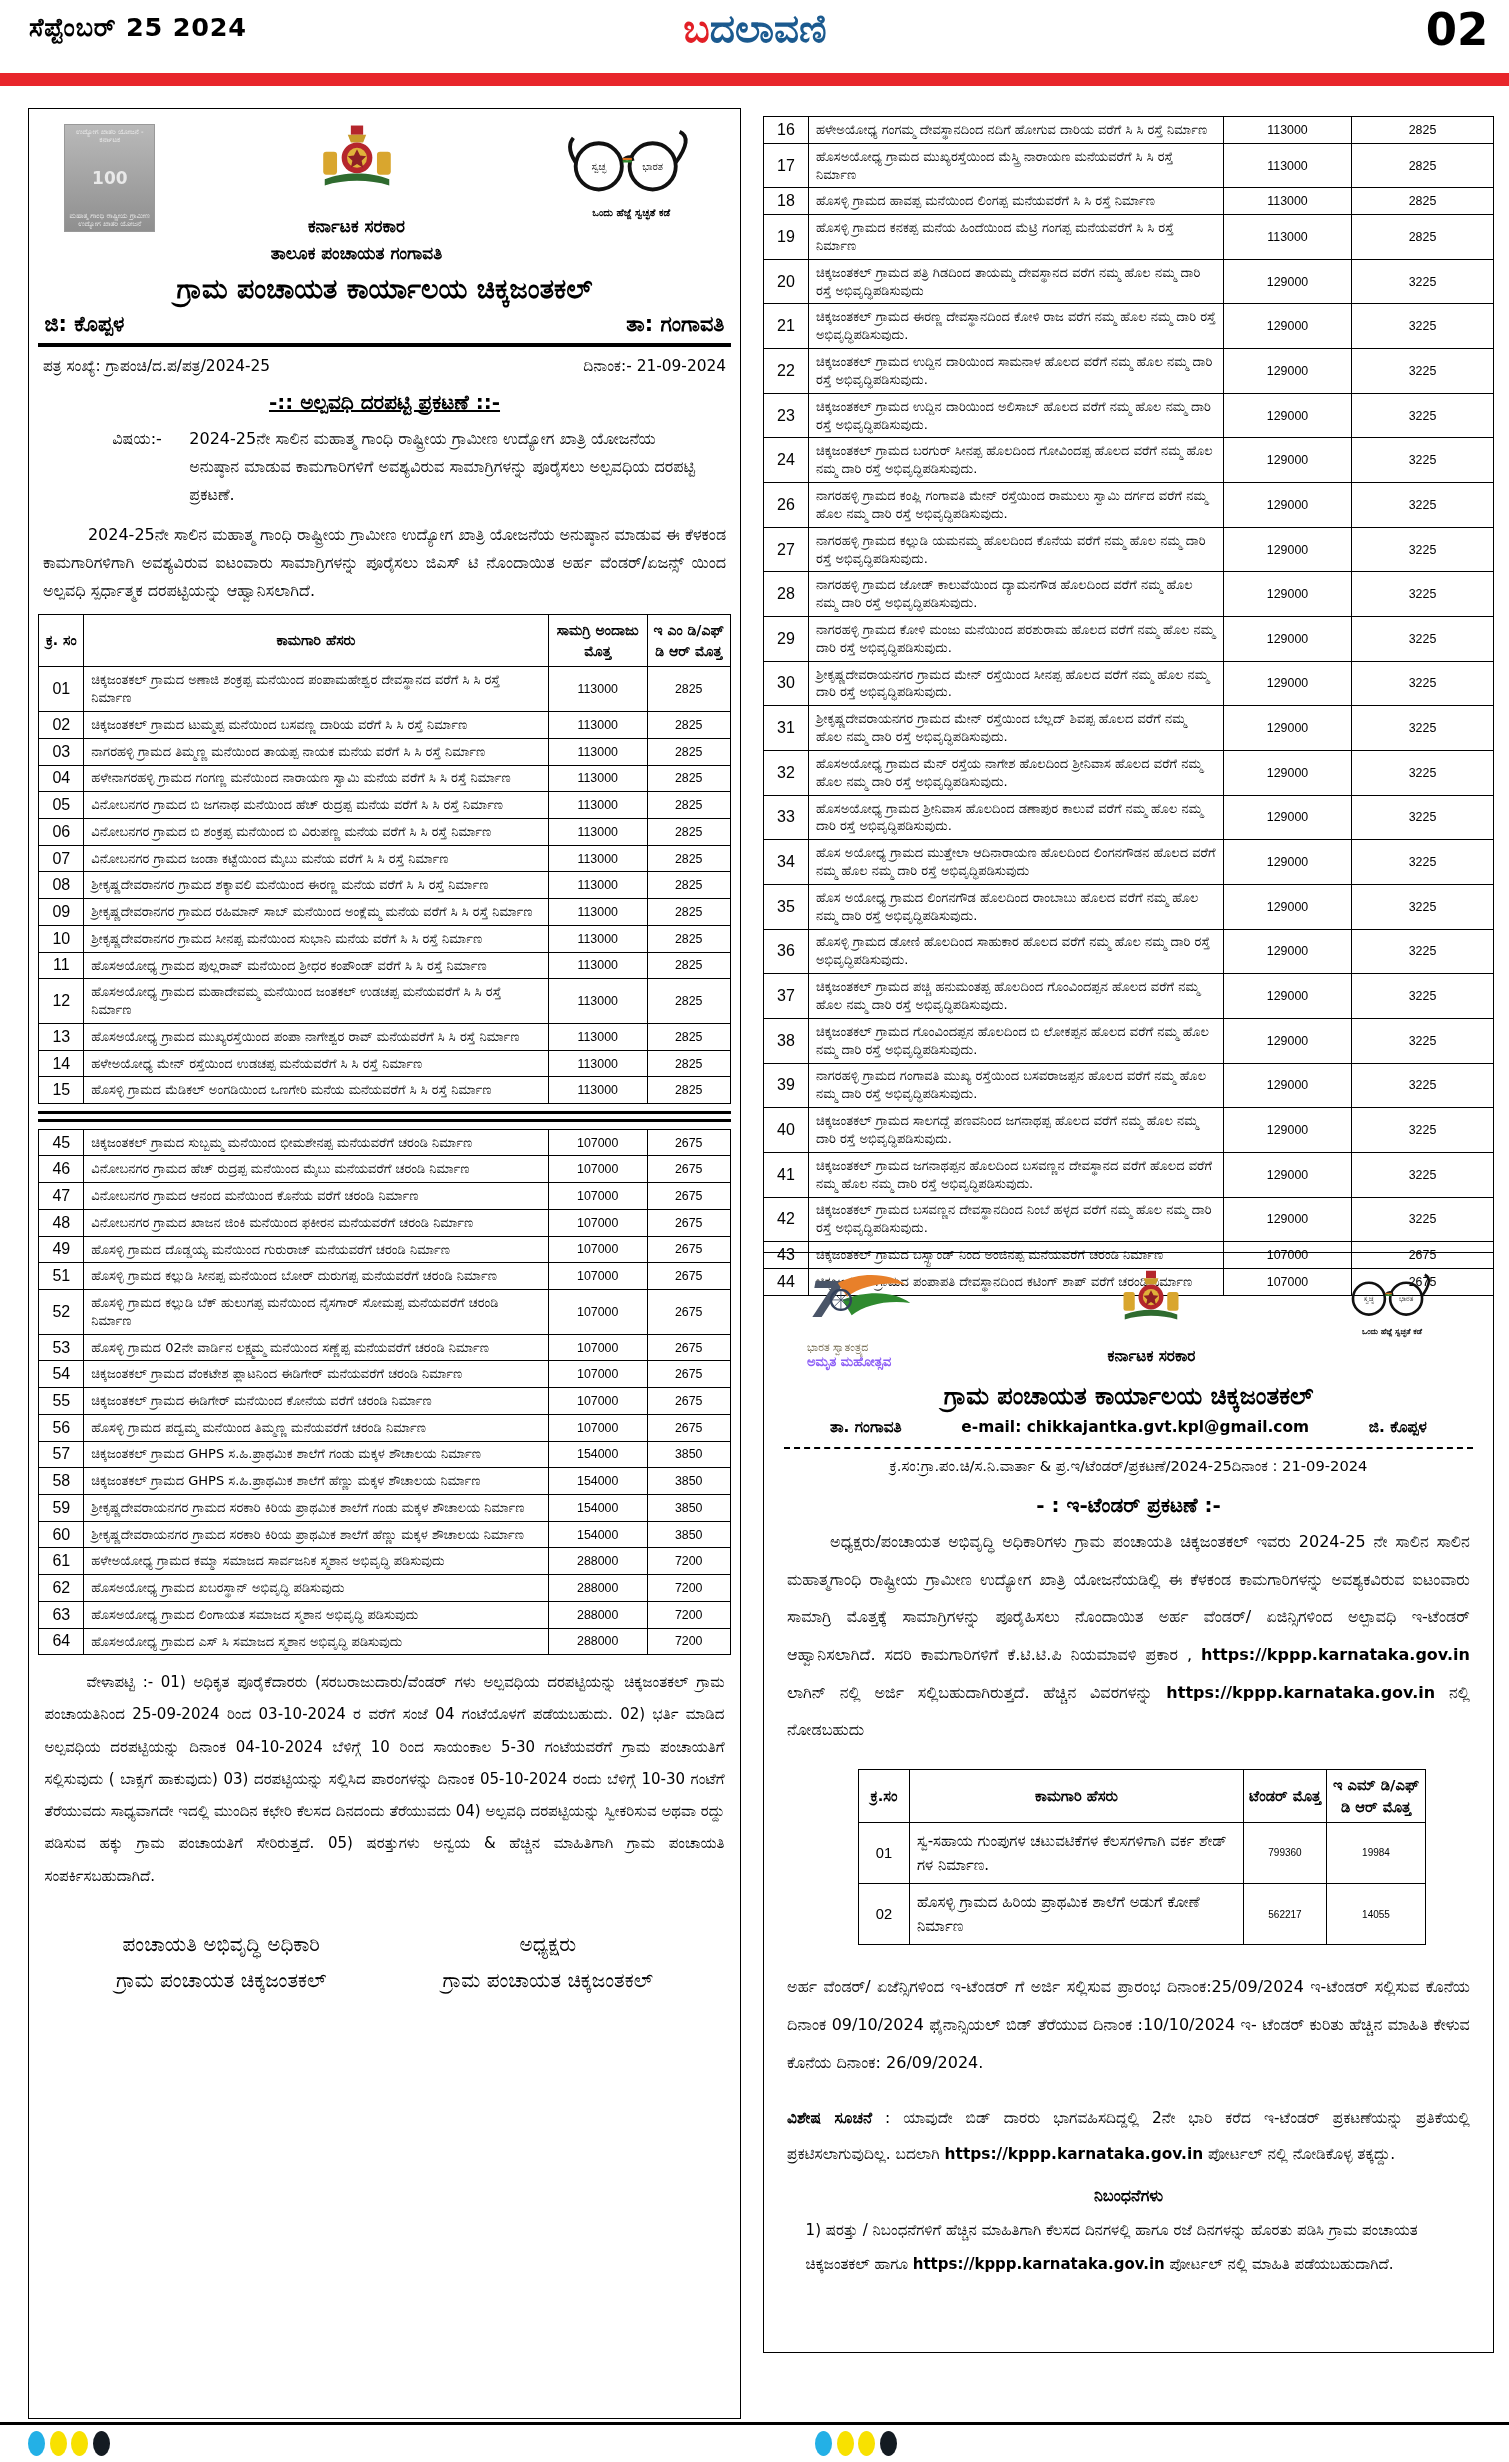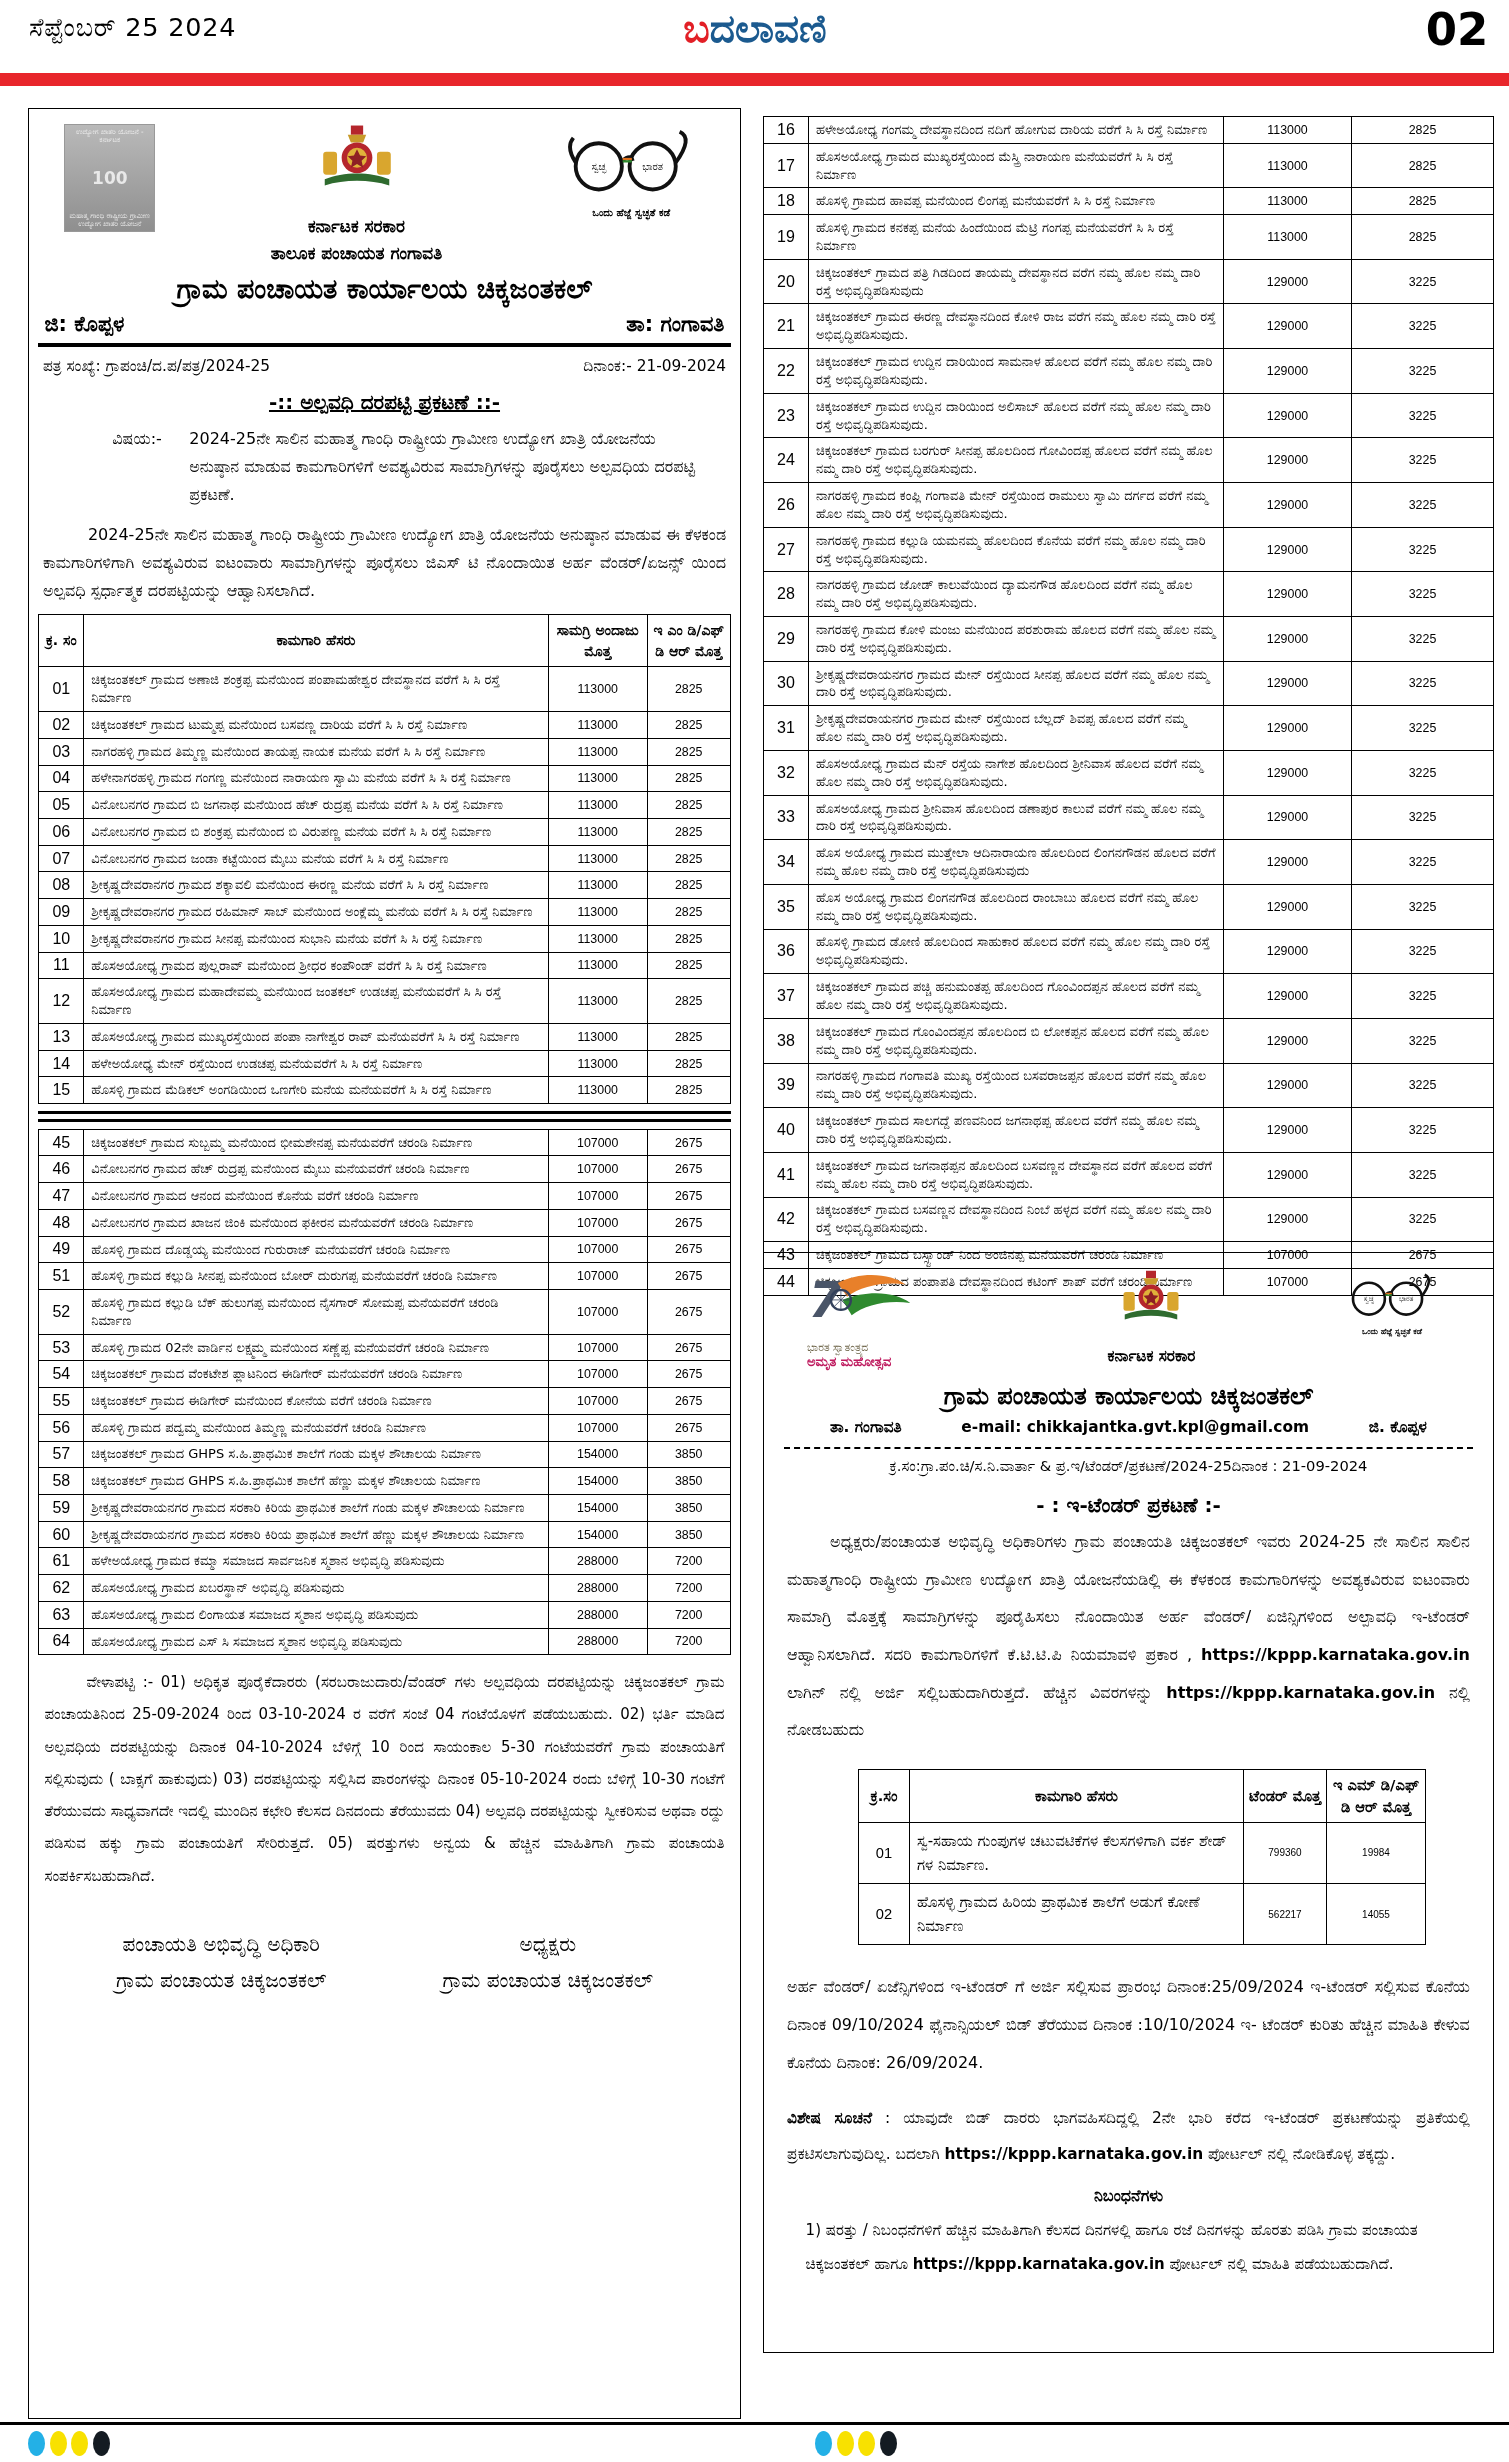--- a/index.html
+++ b/index.html
@@ -1,19 +1,19 @@
 <!DOCTYPE html>
 <html style="font-size:12.4px"><head>
 <meta charset="utf-8">
 <style>
   html,body{margin:0;padding:0;background:#fff;}
   .page{position:relative;width:1510px;height:2462px;background:#fff;overflow:hidden;
         font-family:"DejaVu Sans",sans-serif;color:#000;}
   
-  .mast-date{position:absolute;left:29px;top:12.4px;font-size:25.5px;font-weight:normal;letter-spacing:0.8px;}
+  .mast-date{position:absolute;left:29px;top:12.4px;font-size:25.5px;font-weight:bold;letter-spacing:0.8px;}
   .mast-title{position:absolute;left:0;right:0;top:6.2px;text-align:center;font-size:39px;font-weight:bold;}
   .mast-title .t1{color:#e21f26;}
   .mast-title .t2{color:#1b5a8f;}
   .mast-page{position:absolute;right:21.6px;top:3.1px;font-size:45px;font-weight:bold;}
   .redbar{position:absolute;left:0;top:73px;width:100%;height:13px;background:#e8262b;}
   
   .doc1{position:absolute;left:28px;top:108px;width:713px;height:2311px;border:1.5px solid #000;
         box-sizing:border-box;padding:10.8px 9.3px 0;overflow:hidden;}
   .rwrap{position:absolute;left:763px;top:116px;width:731px;}
   .doc2{position:absolute;left:763px;top:1252px;width:731px;height:1101px;border:1.5px solid #000;
@@ -49,21 +49,21 @@
   .r-no{width:45px;} .r-amt{width:128px;} .r-emd{width:142px;}
   .thicksep{border-top:3.1px solid #000;border-bottom:3.1px solid #000;height:4.6px;margin:7px 0;}
   .notes{font-size:15px;line-height:2.15;text-align:justify;padding:10.8px 6.2px 0;}
   .notes .ind{display:inline-block;width:42px;}
   .signs{display:flex;justify-content:center;gap:116px;margin-top:34px;}
   .sign{text-align:center;font-size:20px;font-weight:normal;line-height:1.8;}
   
   .lh2{display:flex;justify-content:space-between;align-items:flex-start;padding:1.5px 23px 0;}
   .amrit{width:162px;text-align:left;}
   .amrit .cap1{font-size:10.8px;color:#6b6246;margin-top:1.5px;}
-  .amrit .cap2{font-size:13px;color:#be185d;font-weight:bold;}
+  .amrit .cap2{font-size:13px;color:#8b5cf6;font-weight:bold;}
   .lh2-center{text-align:center;}
   .lh2-center .gov{font-size:15.4px;font-weight:bold;margin-top:4.6px;}
   .lh2-right{text-align:center;width:116px;}
   .glasses-cap2{font-size:7.7px;font-weight:bold;margin-top:1.5px;}
   .office-title2{text-align:center;font-size:24px;font-weight:bold;margin:12.4px 0 7.7px;}
   .mail-row{display:flex;justify-content:space-between;font-size:15.4px;font-weight:bold;padding:0 46px;}
   .dash{border-top:2.3px dashed #000;margin:10.8px 0 7.7px;}
   .ref2{display:flex;justify-content:center;font-size:14.7px;padding:0 3.1px;}
   .n2-title{text-align:center;font-size:20px;font-weight:bold;margin:18.5px 0 6.2px;}
   .body2{font-size:16px;line-height:2.35;text-align:justify;padding:0 3.1px;text-indent:43px;}

